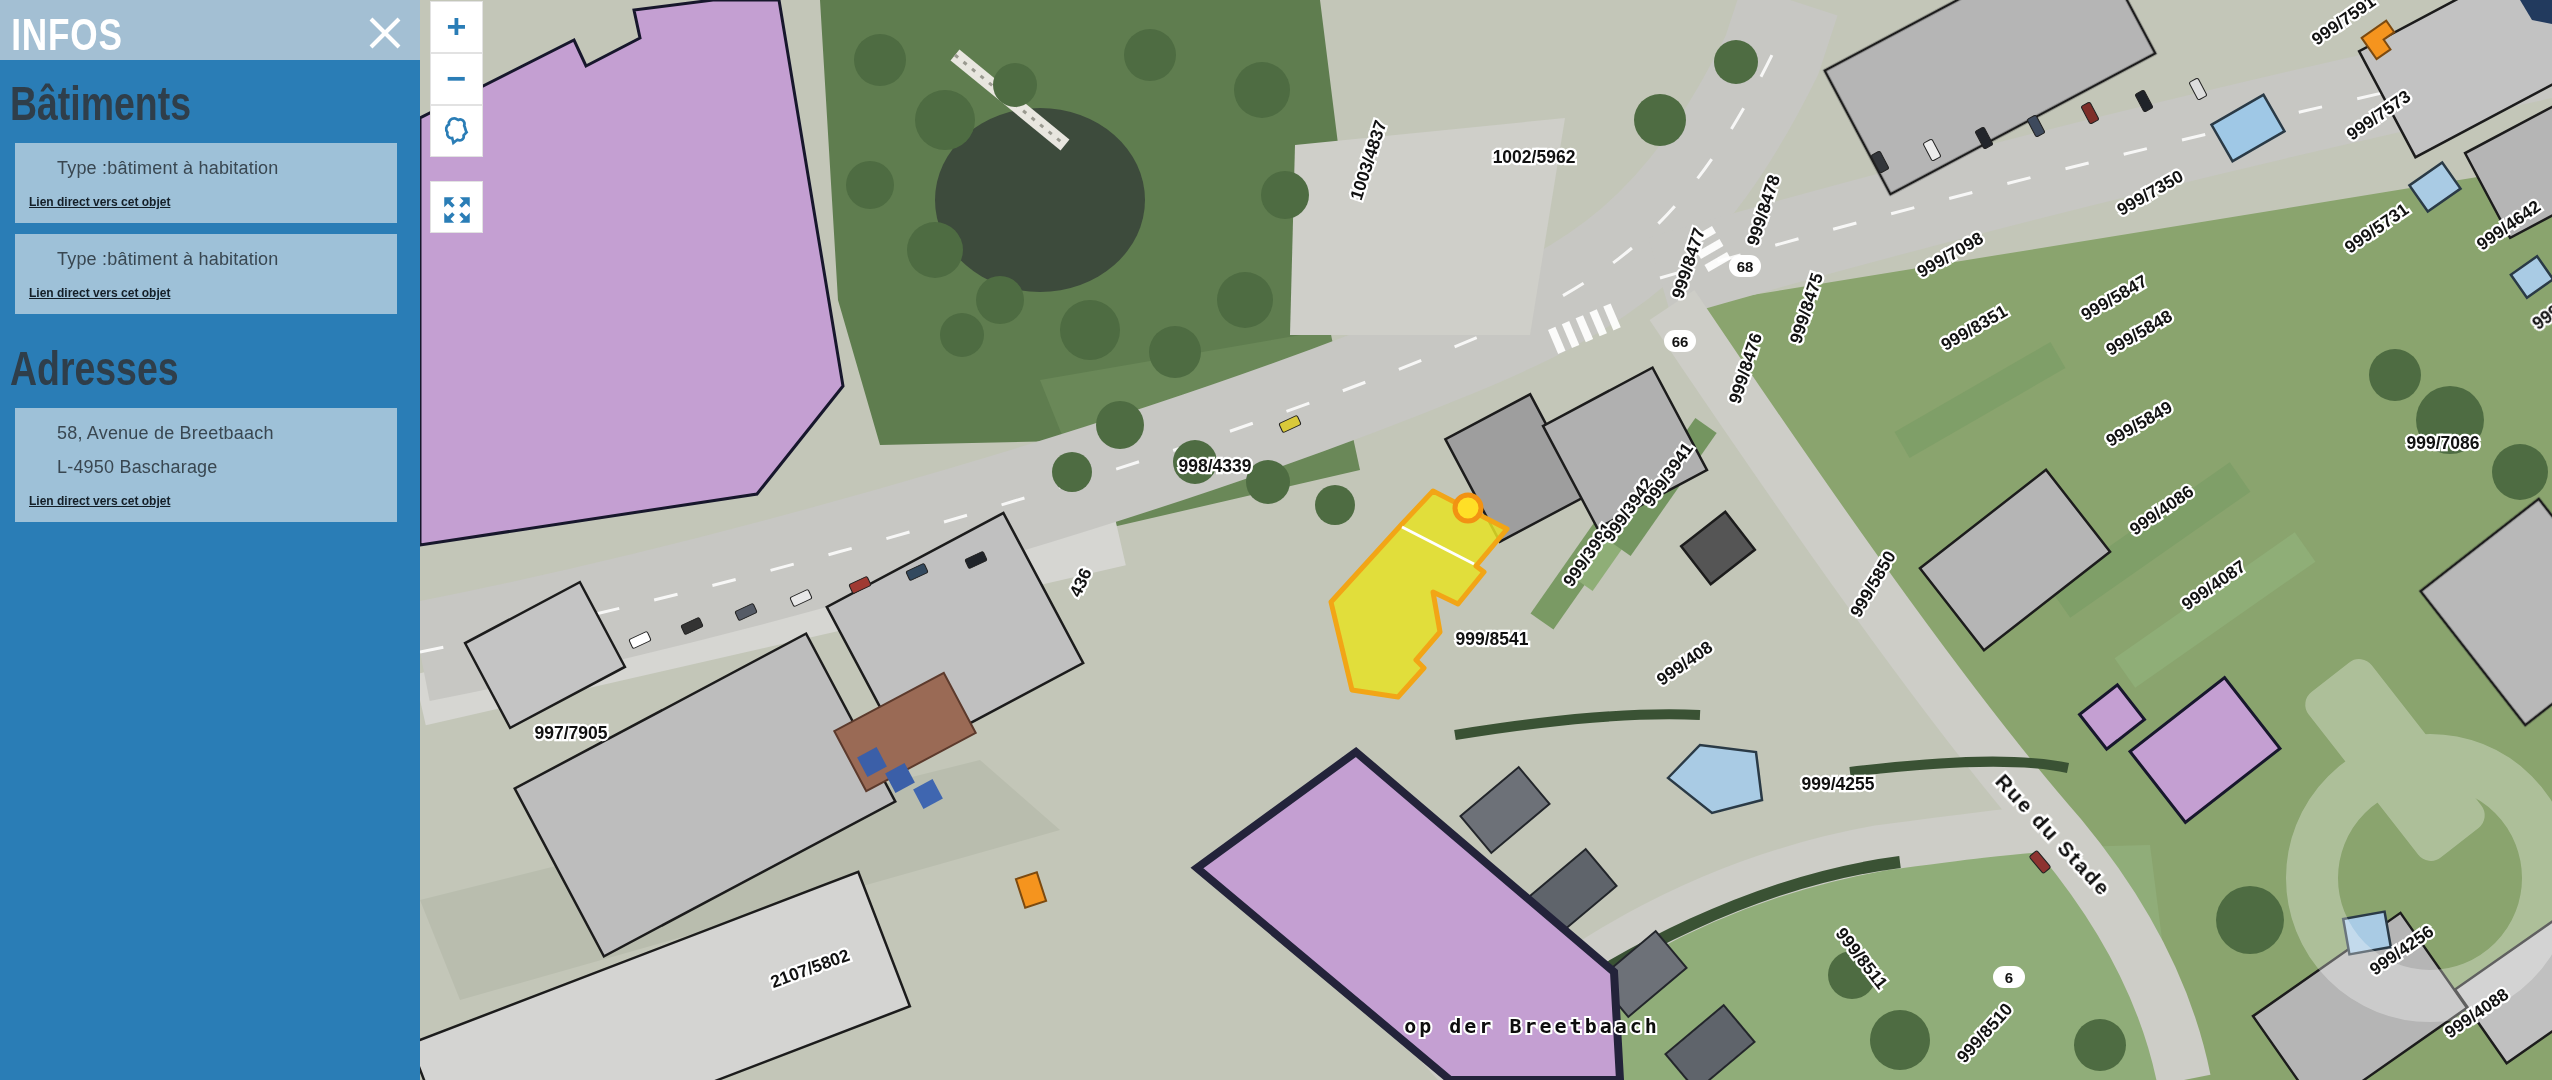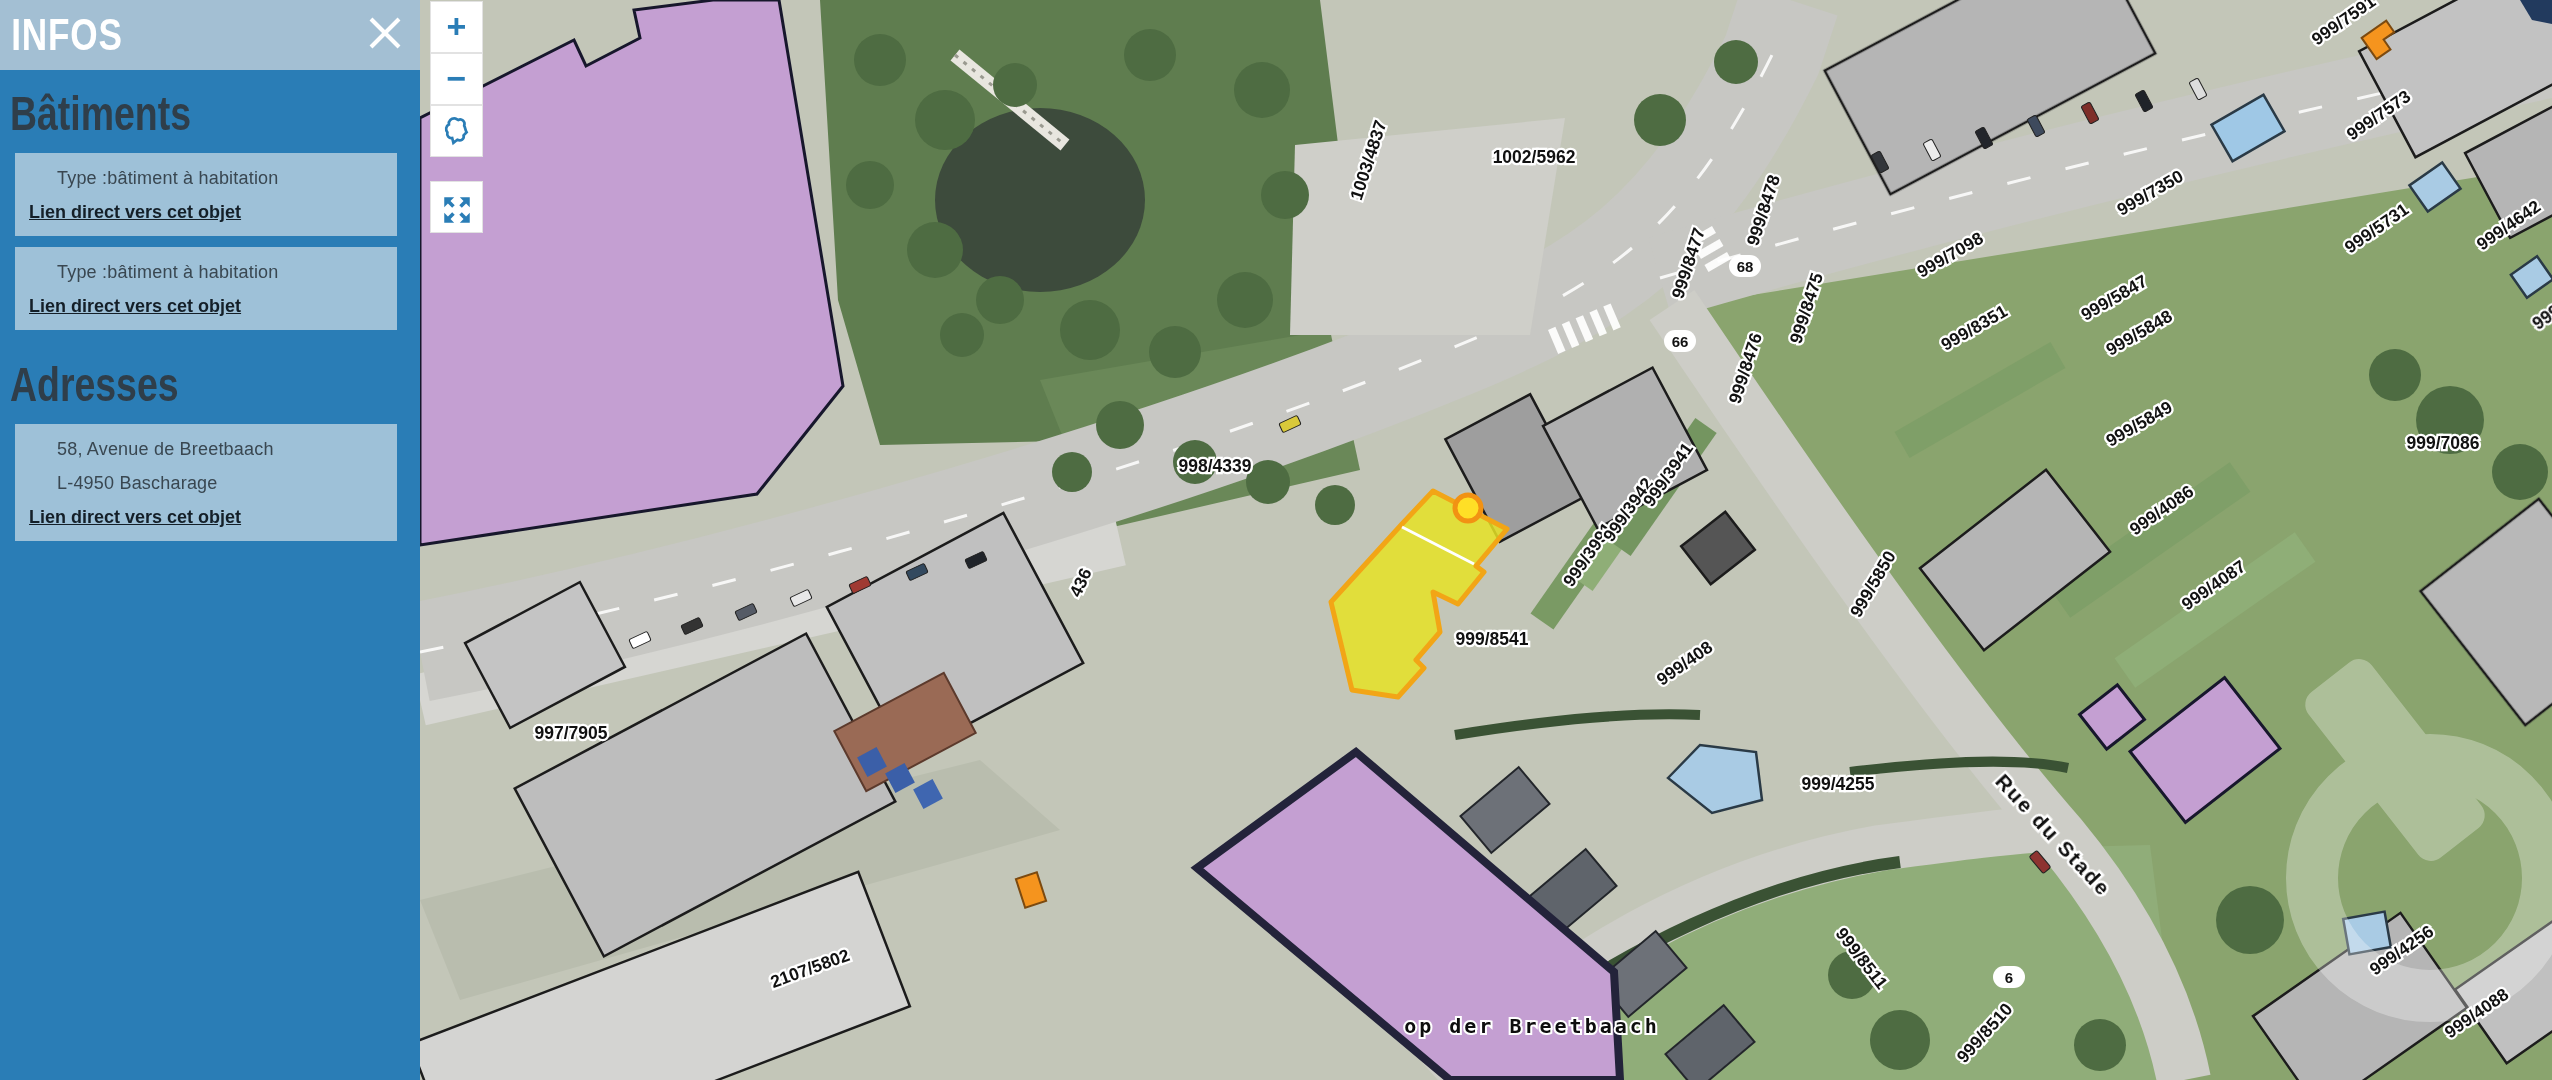--- a/index.html
+++ b/index.html
@@ -6,29 +6,29 @@
     --sidebar-bg:#2a7db6; --header-bg:#a3bfd3; --card-bg:#9ec1d8;
     --title-color:#2f3e4a; --text-color:#394751; --link-color:#141f28;
     --control-color:#2a7db6; --road:#c7c7c3; --grass:#8aa46e;
   }
   *{margin:0;padding:0;box-sizing:border-box;}
   html,body{width:2552px;height:1080px;overflow:hidden;}
   body{position:relative;font-family:"Liberation Sans",sans-serif;background:#b9c0ae;}
 
   
   .sidebar{position:absolute;left:0;top:0;width:420px;height:1080px;background:var(--sidebar-bg);z-index:5;}
-  .panel-header{position:relative;height:70px;background:var(--header-bg);}
+  .panel-header{position:relative;height:60px;background:var(--header-bg);}
   .panel-title{display:inline-block;color:#fff;font-weight:bold;font-size:44px;line-height:70px;
     padding-left:14px;transform:scaleX(.8);transform-origin:left center;letter-spacing:1px;}
   .close-btn{position:absolute;right:16px;top:14px;width:38px;height:38px;cursor:pointer;}
   .section-title{display:inline-block;color:var(--title-color);font-weight:bold;font-size:48px;
     margin:16px 0 12px 10px;transform:scaleX(.78);transform-origin:left center;}
   .card{width:382px;margin:0 0 11px 15px;background:var(--card-bg);padding:15px 14px 13px 14px;}
   .card-line{font-size:18px;color:var(--text-color);margin-bottom:13px;letter-spacing:.2px;margin-left:28px;}
-  .card-link{display:inline-block;font-size:18px;font-weight:bold;color:var(--link-color);
+  .card-link{display:inline-block;font-size:12px;font-weight:bold;color:var(--link-color);
     text-decoration:underline;cursor:pointer;}
 
   
   .map{position:absolute;left:420px;top:0;width:2132px;height:1080px;cursor:grab;}
   .map svg{display:block;}
 
   
   .ctrl{position:absolute;width:53px;height:52px;background:#fff;border:1px solid #e2e2e2;
     color:var(--control-color);font-weight:bold;font-size:34px;line-height:48px;text-align:center;
     cursor:pointer;z-index:6;user-select:none;}

